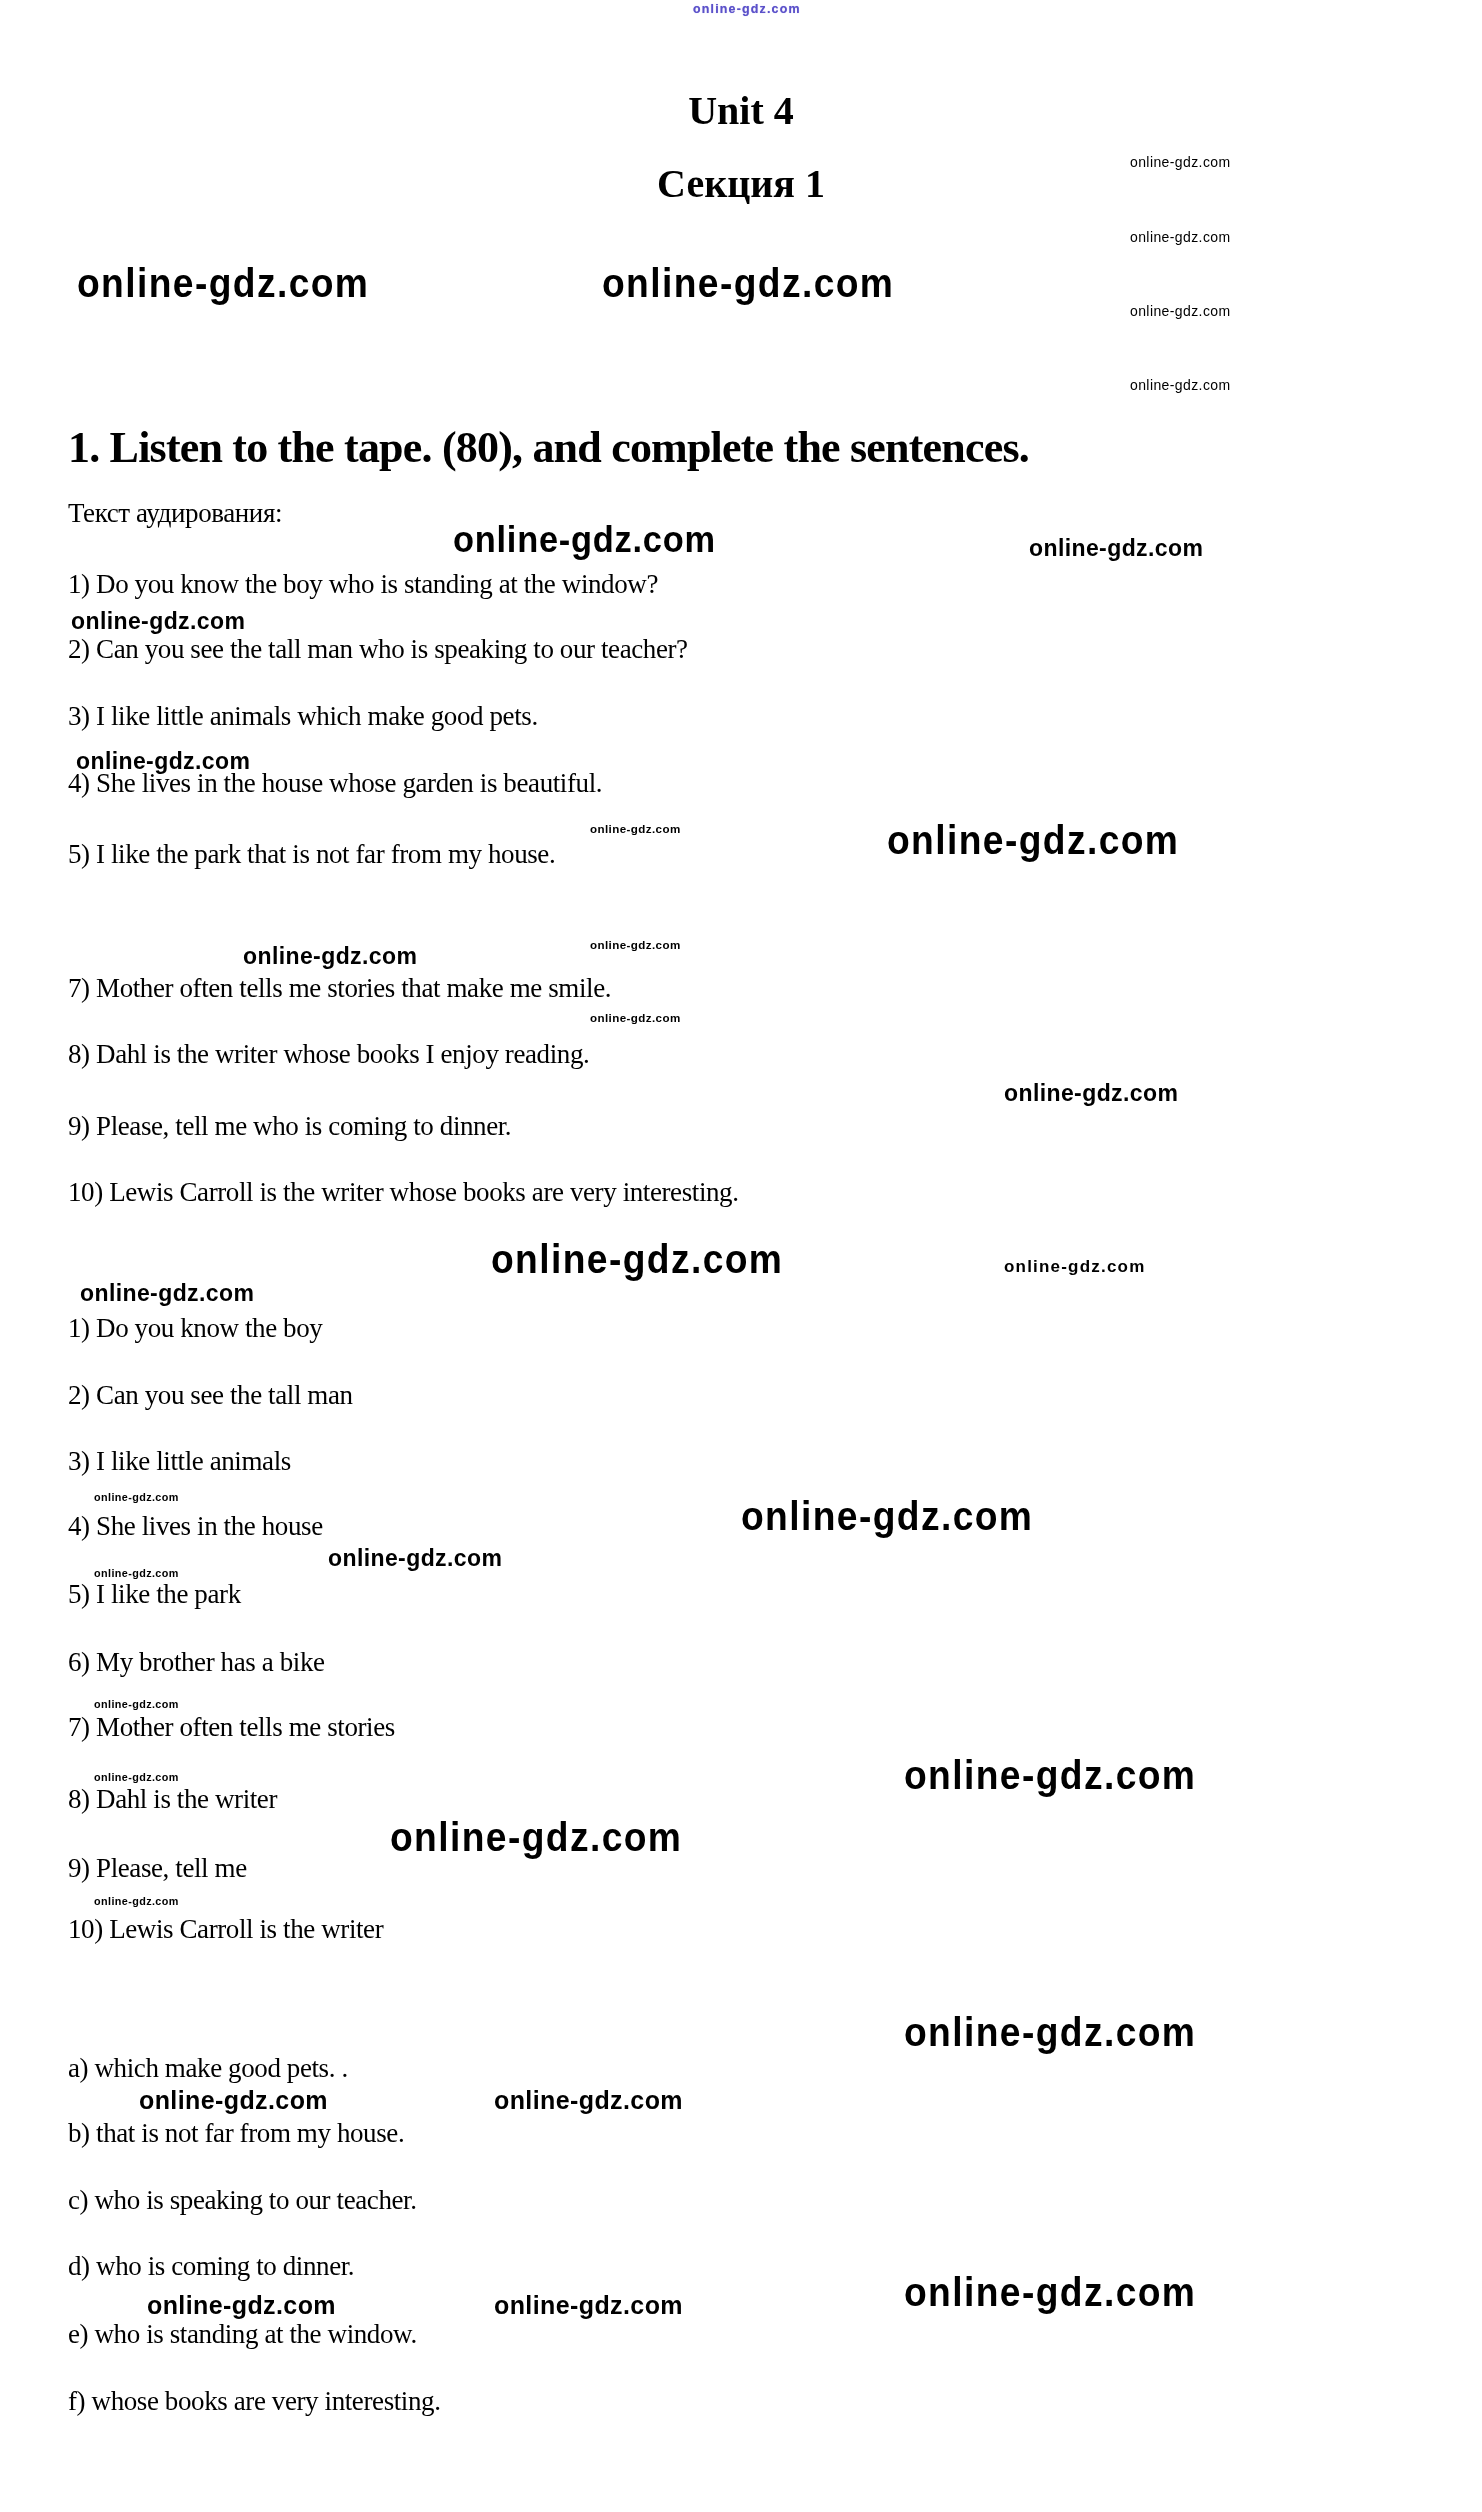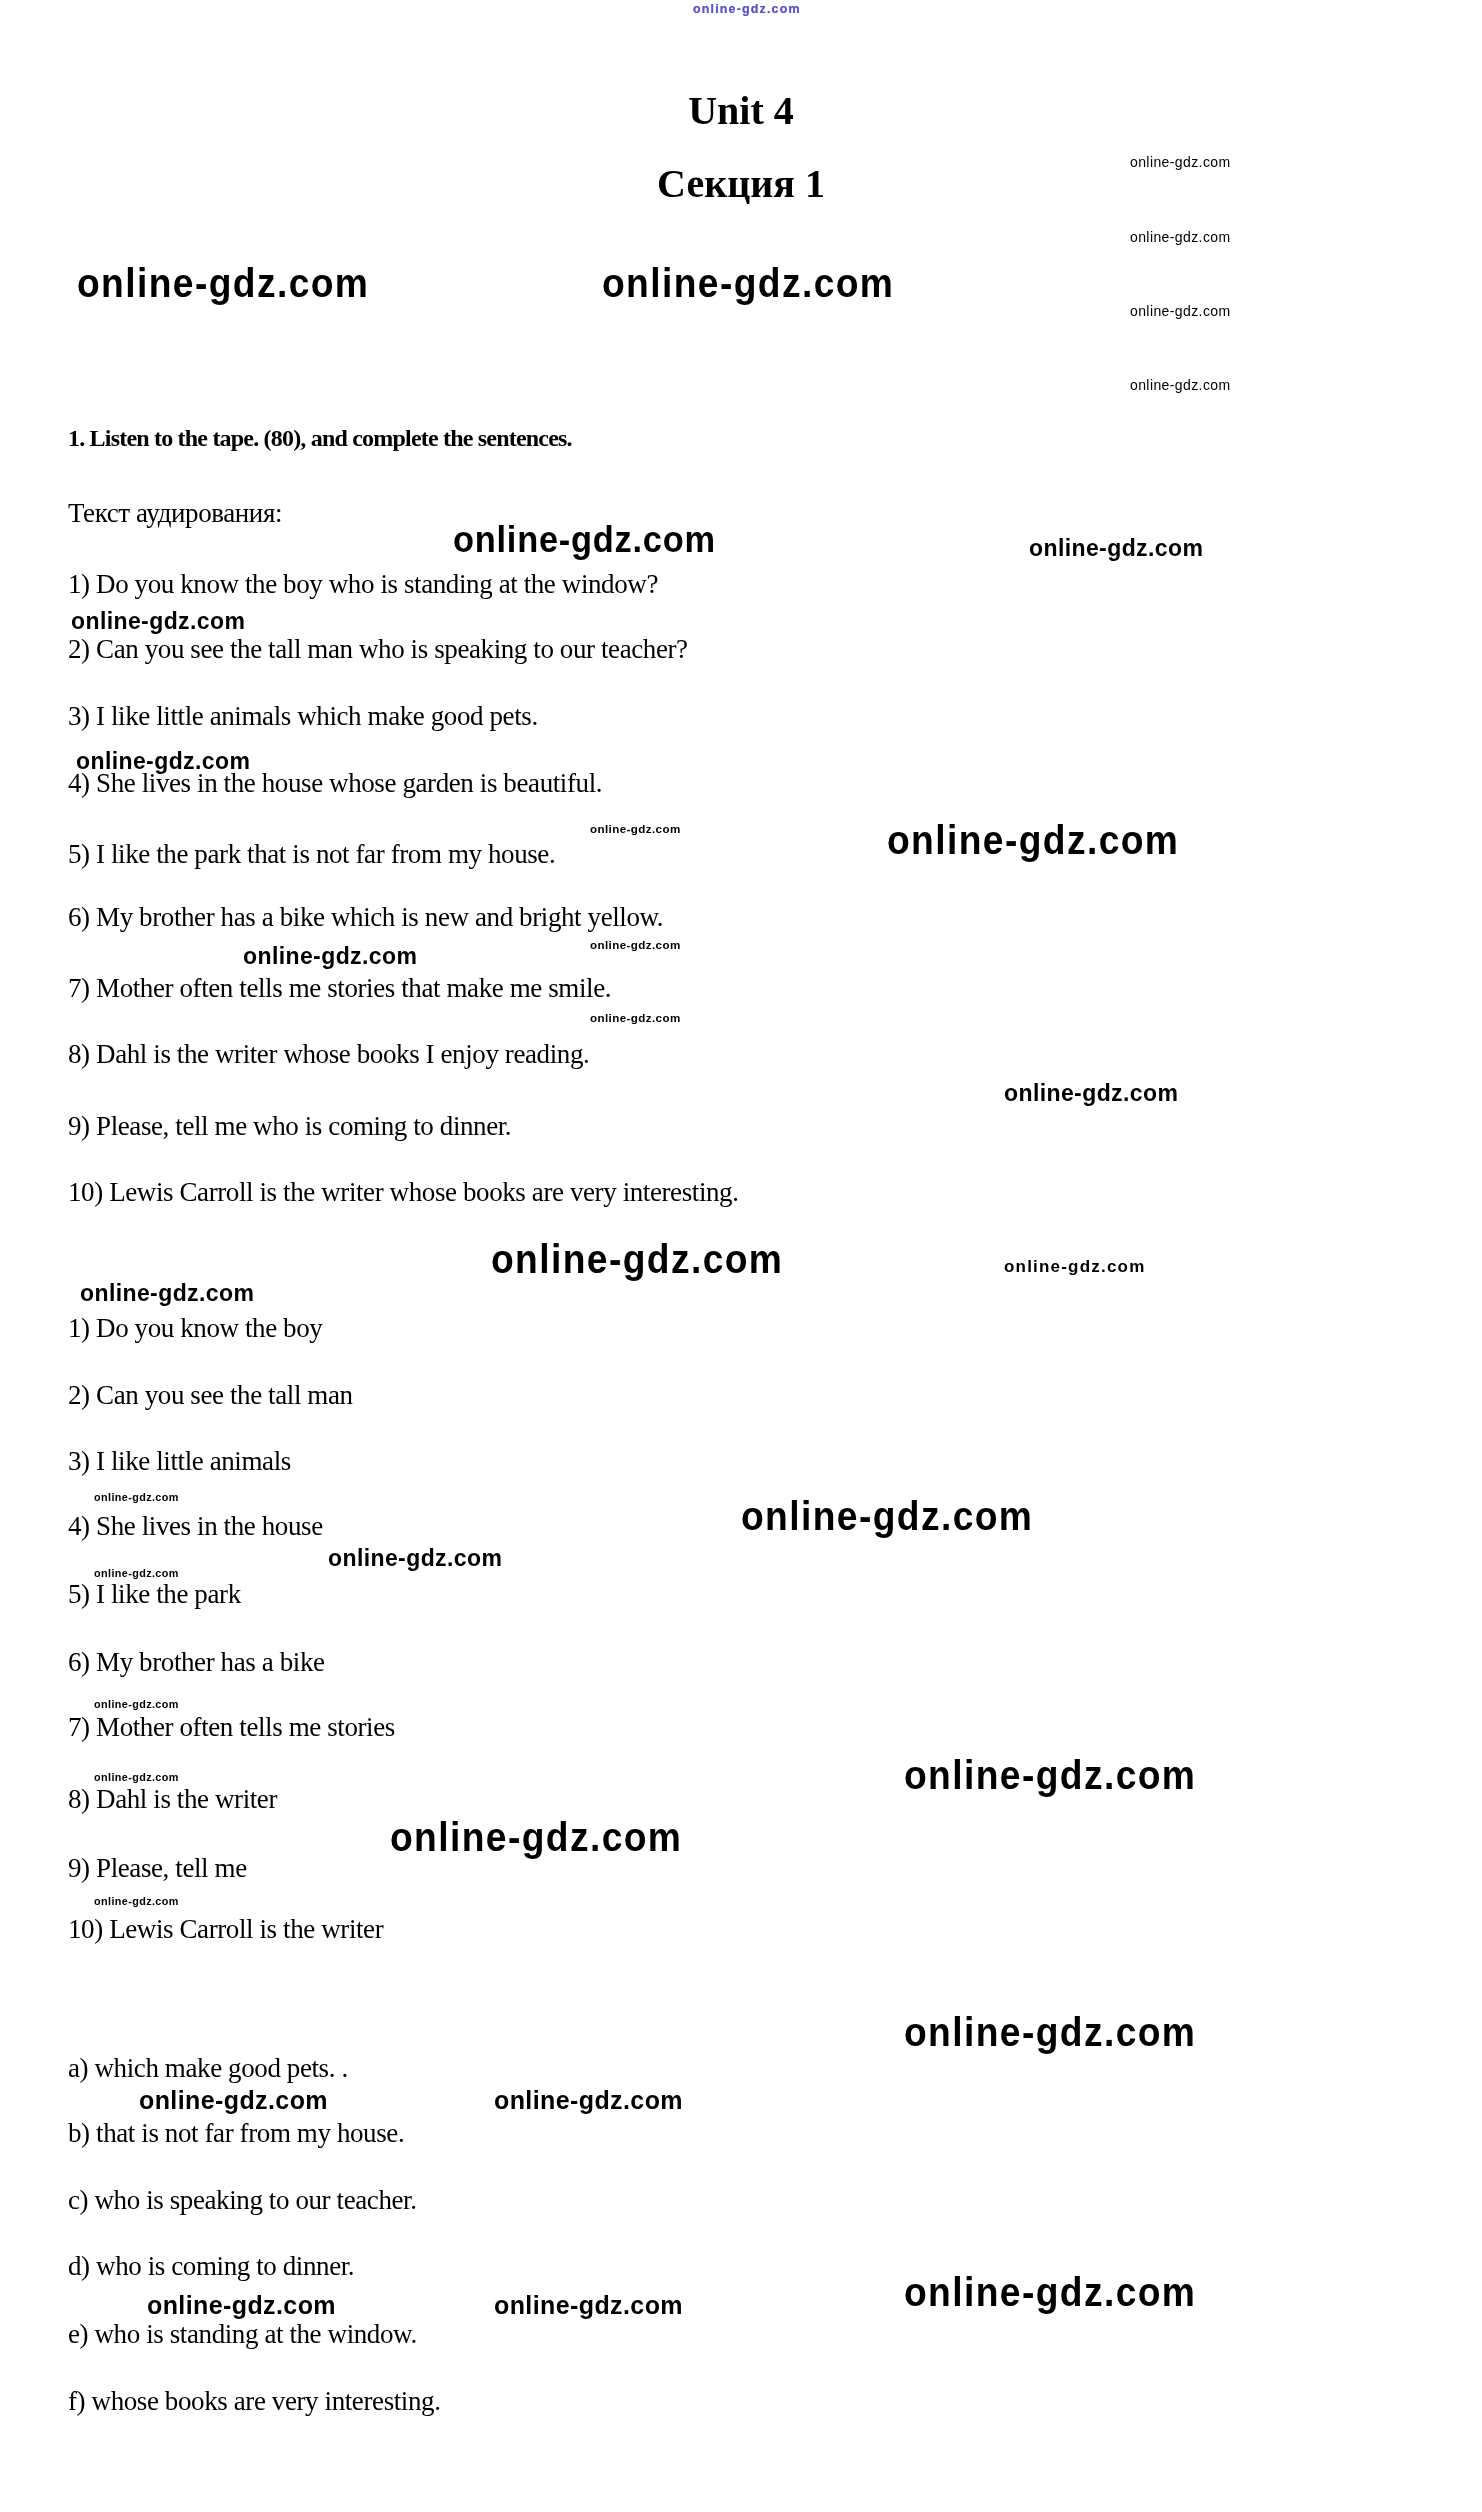--- a/index.html
+++ b/index.html
@@ -6,21 +6,21 @@
   .page{
     position:relative;width:1482px;height:2512px;background:#ffffff;
     font-family:"Liberation Serif", serif;color:#000;overflow:hidden;
   }
   
   .title{
     position:absolute;left:0;width:100%;text-align:center;
     font-weight:bold;font-size:40px;line-height:1;white-space:nowrap;
   }
   .heading{
-    position:absolute;left:68px;font-weight:bold;font-size:24px;line-height:1;
+    position:absolute;left:68px;font-weight:bold;font-size:44px;line-height:1;
     white-space:nowrap;letter-spacing:-0.8px;
   }
   .line{
     position:absolute;left:68px;font-size:27px;line-height:1;
     white-space:nowrap;letter-spacing:-0.4px;
   }
   
   .wm{
     position:absolute;font-family:"Liberation Sans", sans-serif;
     line-height:1;white-space:nowrap;color:#000;
@@ -47,21 +47,20 @@
   <div class="title" style="top:164px;">Секция 1</div>
 
   <div class="heading" style="top:426px;">1. Listen to the tape. (80), and complete the sentences.</div>
   <div class="line" style="top:500px;">Текст аудирования:</div>
 
   <div class="line" style="top:571px;">1) Do you know the boy who is standing at the window?</div>
   <div class="line" style="top:636px;">2) Can you see the tall man who is speaking to our teacher?</div>
   <div class="line" style="top:703px;">3) I like little animals which make good pets.</div>
   <div class="line" style="top:770px;">4) She lives in the house whose garden is beautiful.</div>
   <div class="line" style="top:841px;">5) I like the park that is not far from my house.</div>
-  <div class="line" style="top:904px;">6) My brother has a bike which is new and bright yellow.</div>
   <div class="line" style="top:975px;">7) Mother often tells me stories that make me smile.</div>
   <div class="line" style="top:1041px;">8) Dahl is the writer whose books I enjoy reading.</div>
   <div class="line" style="top:1113px;">9) Please, tell me who is coming to dinner.</div>
   <div class="line" style="top:1179px;">10) Lewis Carroll is the writer whose books are very interesting.</div>
 
   <div class="line" style="top:1315px;">1) Do you know the boy</div>
   <div class="line" style="top:1382px;">2) Can you see the tall man</div>
   <div class="line" style="top:1448px;">3) I like little animals</div>
   <div class="line" style="top:1513px;">4) She lives in the house</div>
   <div class="line" style="top:1581px;">5) I like the park</div>

